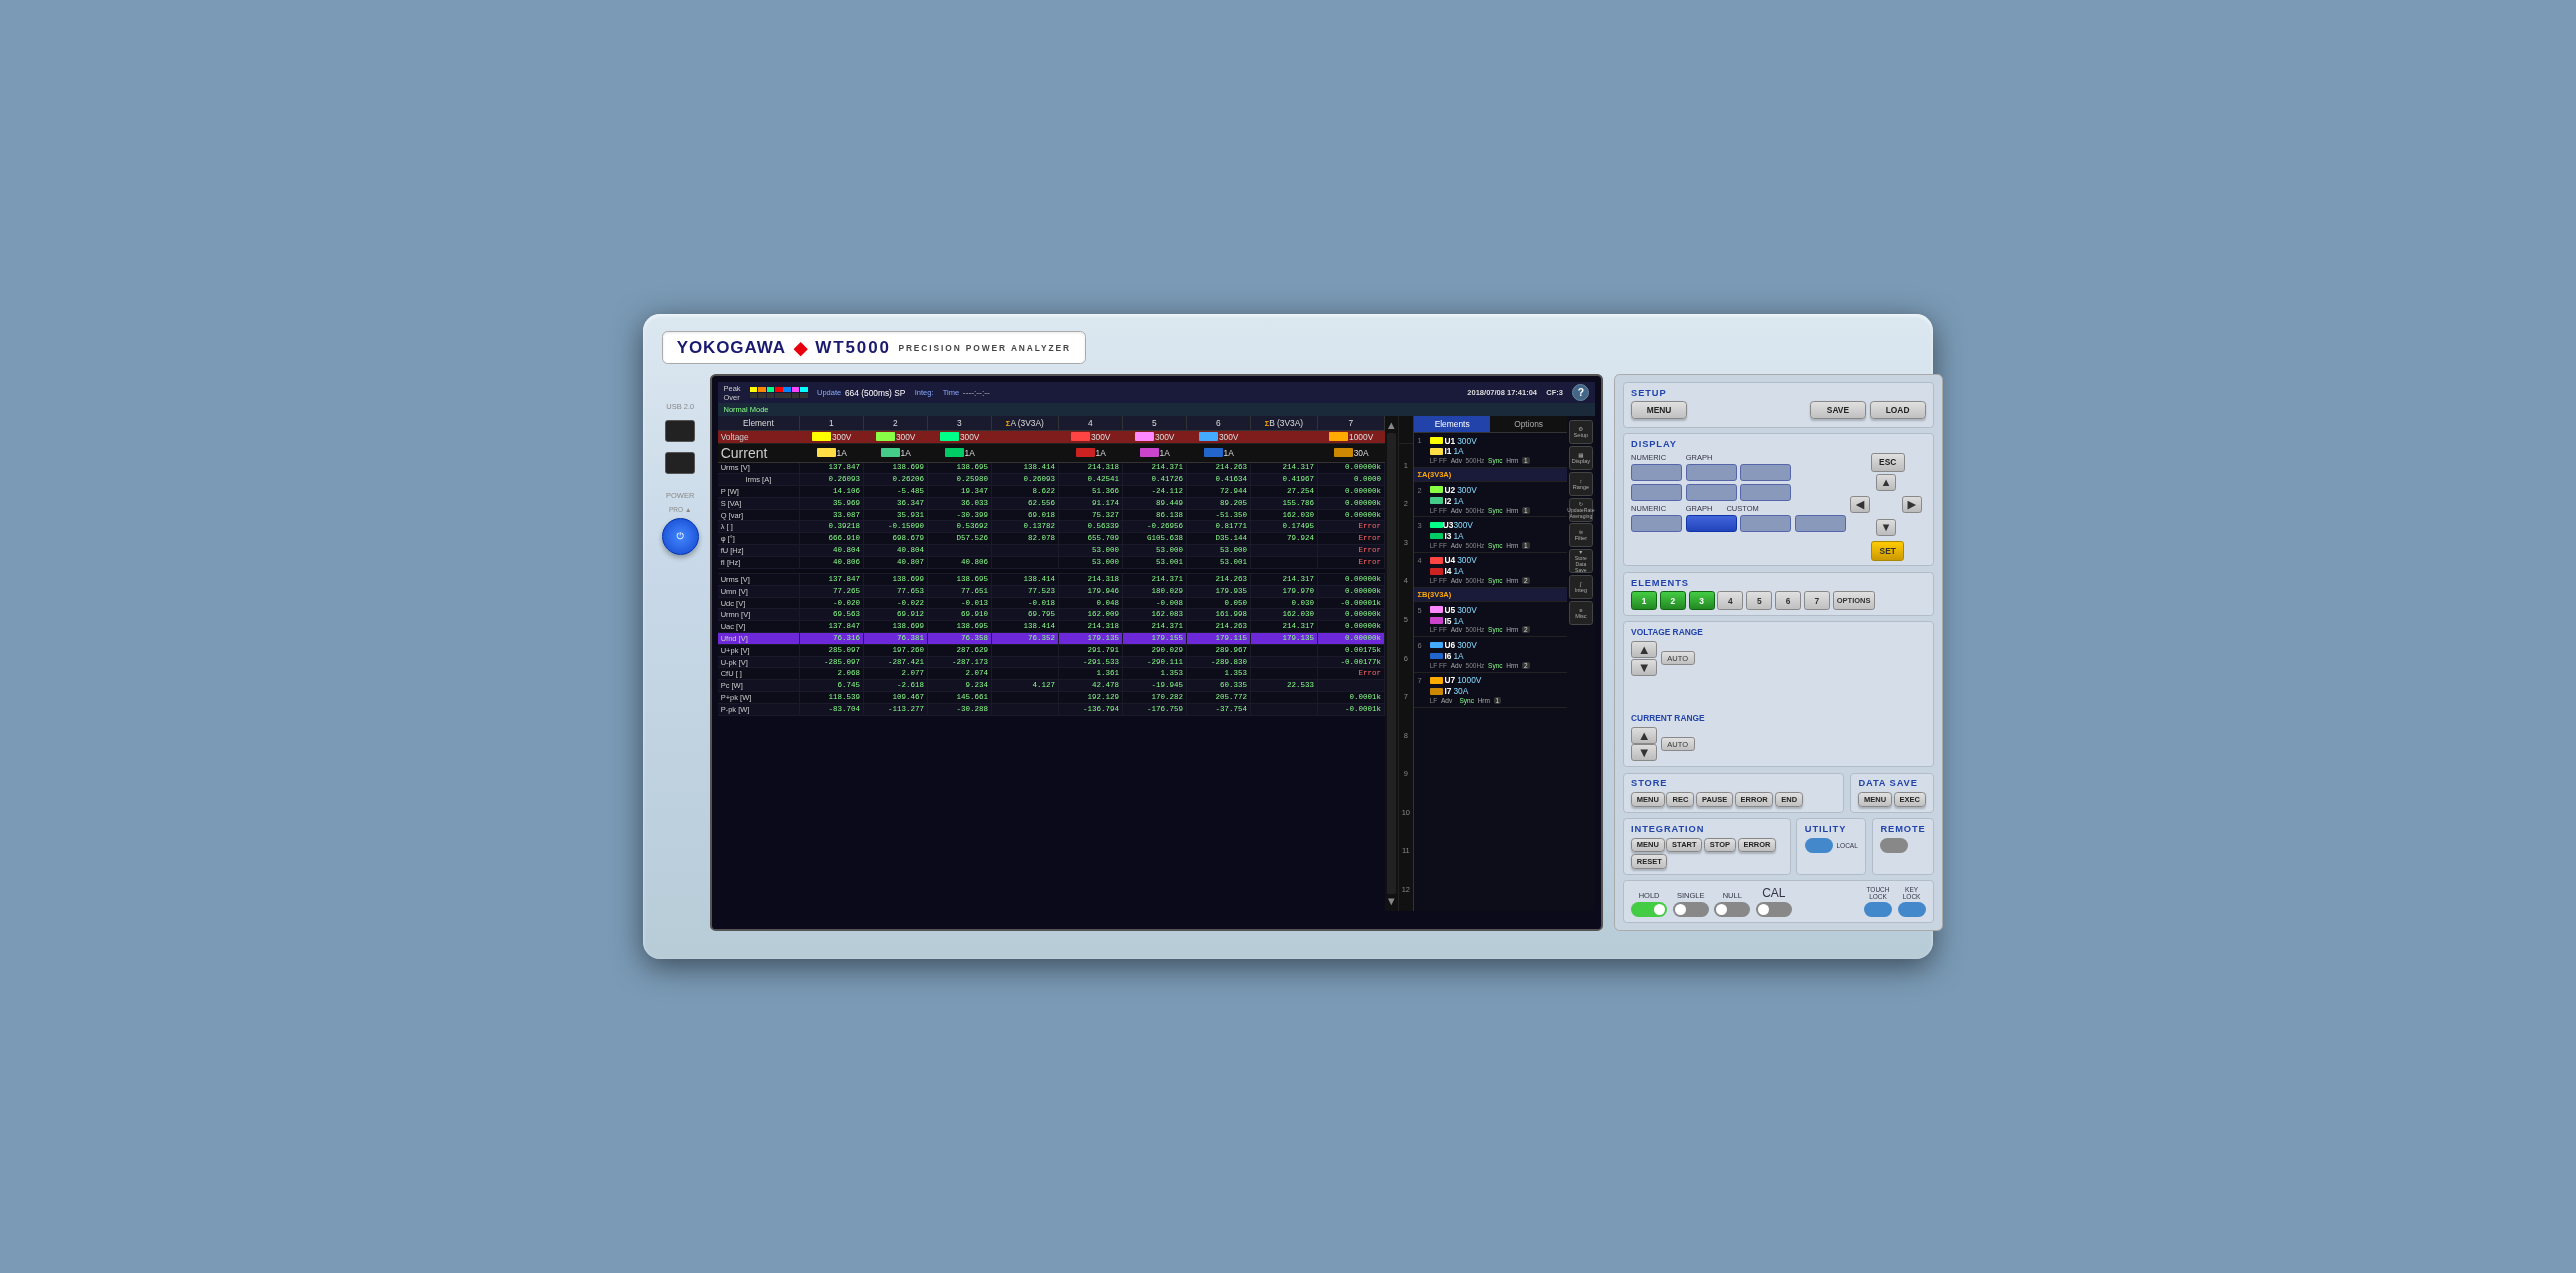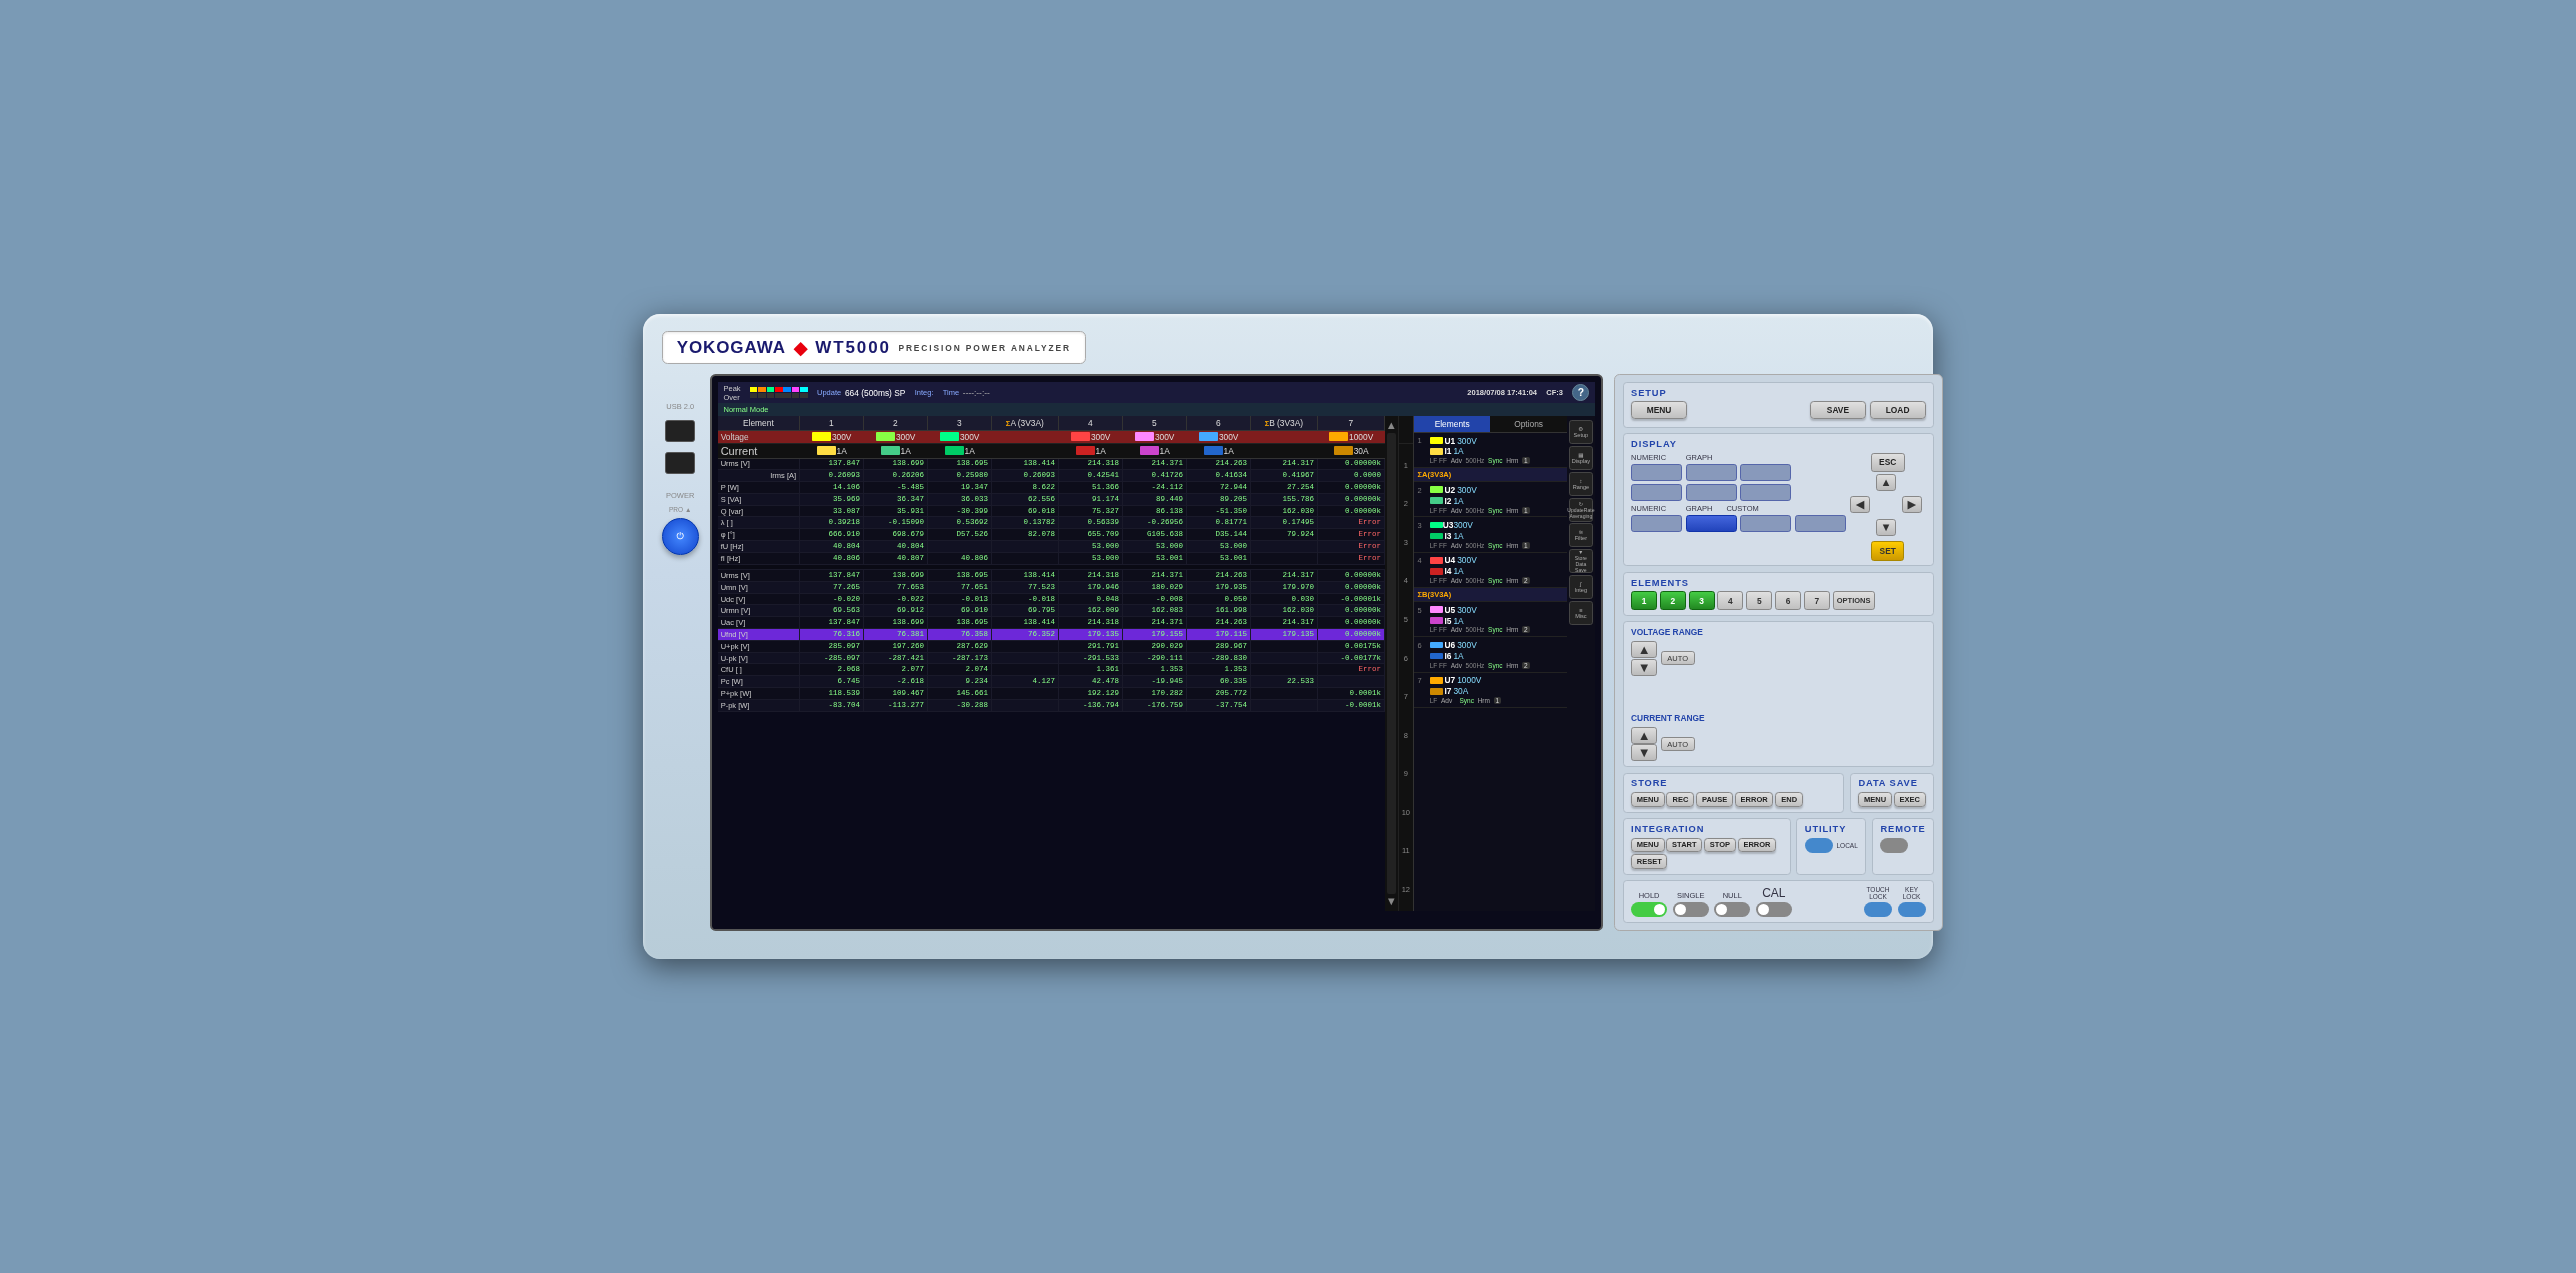--- a/index.html
+++ b/index.html
@@ -513,21 +513,21 @@
               </div>
             <div class="vc-value"></div>
             <div class="vc-value">
                 <span class="color-tag" style="background:#ffaa00;"></span>
                 <span style="color:#ddd;font-size:8.4px;">1000V</span>
               </div>
           </div>
 
           <div style="display:grid;grid-template-columns:82px 64px 64px 64px 67px 64px 64px 64px 67px 67px;background:#111;border-bottom:0.9px solid #333;">
             <div class="vc-label">
-              <span style="color:#ccc;font-size:11px;text-align:right;">Current</span>
+              <span style="color:#ccc;font-size:14px;text-align:right;">Current</span>
             </div>
             <div class="vc-value">
                 <span class="color-tag" style="background:#ffdd44;"></span>
                 <span style="color:#ddd;font-size:8.4px;">1A</span>
               </div>
             <div class="vc-value">
                 <span class="color-tag" style="background:#44cc88;"></span>
                 <span style="color:#ddd;font-size:8.4px;">1A</span>
               </div>
             <div class="vc-value">
@@ -561,21 +561,21 @@
                 <div style="color: rgb(136, 255, 136); font-size: 7.5px; padding: 0.9px 2.8px; text-align: right; font-family: &quot;Courier New&quot;, monospace; border-right: 0.9px solid rgb(26, 26, 42);">138.699</div>
                 <div style="color: rgb(136, 255, 136); font-size: 7.5px; padding: 0.9px 2.8px; text-align: right; font-family: &quot;Courier New&quot;, monospace; border-right: 0.9px solid rgb(26, 26, 42);">138.695</div>
                 <div style="color: rgb(136, 255, 136); font-size: 7.5px; padding: 0.9px 2.8px; text-align: right; font-family: &quot;Courier New&quot;, monospace; border-right: 0.9px solid rgb(26, 26, 42);">138.414</div>
                 <div style="color: rgb(136, 255, 136); font-size: 7.5px; padding: 0.9px 2.8px; text-align: right; font-family: &quot;Courier New&quot;, monospace; border-right: 0.9px solid rgb(26, 26, 42);">214.318</div>
                 <div style="color: rgb(136, 255, 136); font-size: 7.5px; padding: 0.9px 2.8px; text-align: right; font-family: &quot;Courier New&quot;, monospace; border-right: 0.9px solid rgb(26, 26, 42);">214.371</div>
                 <div style="color: rgb(136, 255, 136); font-size: 7.5px; padding: 0.9px 2.8px; text-align: right; font-family: &quot;Courier New&quot;, monospace; border-right: 0.9px solid rgb(26, 26, 42);">214.263</div>
                 <div style="color: rgb(136, 255, 136); font-size: 7.5px; padding: 0.9px 2.8px; text-align: right; font-family: &quot;Courier New&quot;, monospace; border-right: 0.9px solid rgb(26, 26, 42);">214.317</div>
                 <div style="color: rgb(136, 255, 136); font-size: 7.5px; padding: 0.9px 2.8px; text-align: right; font-family: &quot;Courier New&quot;, monospace; border-right: 0.9px solid rgb(26, 26, 42);">0.00000k</div>
               </div>
               <div style="display: grid; grid-template-columns: 82px 64px 64px 64px 67px 64px 64px 64px 67px 67px; border-bottom: 0.9px solid rgb(26, 26, 42); background: rgb(17, 17, 34);">
-                <div style="color: rgb(204, 204, 204); font-size: 7.5px; padding: 0.9px 2.8px; text-align: right; font-family: Arial, sans-serif; border-right: 0.9px solid rgb(26, 26, 42);">Irms [A]</div>
+                <div style="color: rgb(204, 204, 204); font-size: 7.5px; padding: 0.9px 2.8px; text-align: center; font-family: Arial, sans-serif; border-right: 0.9px solid rgb(26, 26, 42);">Irms [A]</div>
                 <div style="color: rgb(136, 255, 136); font-size: 7.5px; padding: 0.9px 2.8px; text-align: right; font-family: &quot;Courier New&quot;, monospace; border-right: 0.9px solid rgb(26, 26, 42);">0.26093</div>
                 <div style="color: rgb(136, 255, 136); font-size: 7.5px; padding: 0.9px 2.8px; text-align: right; font-family: &quot;Courier New&quot;, monospace; border-right: 0.9px solid rgb(26, 26, 42);">0.26206</div>
                 <div style="color: rgb(136, 255, 136); font-size: 7.5px; padding: 0.9px 2.8px; text-align: right; font-family: &quot;Courier New&quot;, monospace; border-right: 0.9px solid rgb(26, 26, 42);">0.25980</div>
                 <div style="color: rgb(136, 255, 136); font-size: 7.5px; padding: 0.9px 2.8px; text-align: right; font-family: &quot;Courier New&quot;, monospace; border-right: 0.9px solid rgb(26, 26, 42);">0.26093</div>
                 <div style="color: rgb(136, 255, 136); font-size: 7.5px; padding: 0.9px 2.8px; text-align: right; font-family: &quot;Courier New&quot;, monospace; border-right: 0.9px solid rgb(26, 26, 42);">0.42541</div>
                 <div style="color: rgb(136, 255, 136); font-size: 7.5px; padding: 0.9px 2.8px; text-align: right; font-family: &quot;Courier New&quot;, monospace; border-right: 0.9px solid rgb(26, 26, 42);">0.41726</div>
                 <div style="color: rgb(136, 255, 136); font-size: 7.5px; padding: 0.9px 2.8px; text-align: right; font-family: &quot;Courier New&quot;, monospace; border-right: 0.9px solid rgb(26, 26, 42);">0.41634</div>
                 <div style="color: rgb(136, 255, 136); font-size: 7.5px; padding: 0.9px 2.8px; text-align: right; font-family: &quot;Courier New&quot;, monospace; border-right: 0.9px solid rgb(26, 26, 42);">0.41967</div>
                 <div style="color: rgb(136, 255, 136); font-size: 7.5px; padding: 0.9px 2.8px; text-align: right; font-family: &quot;Courier New&quot;, monospace; border-right: 0.9px solid rgb(26, 26, 42);">0.0000</div>
               </div>

